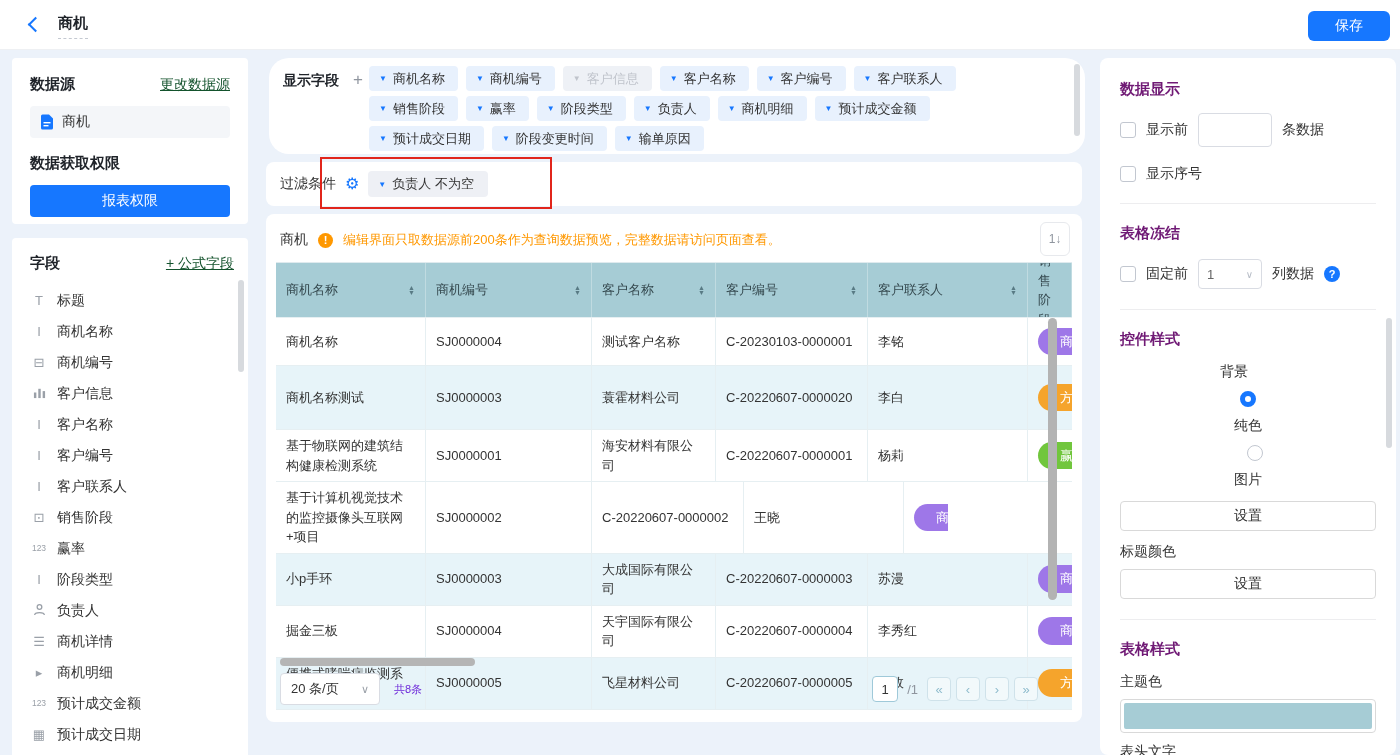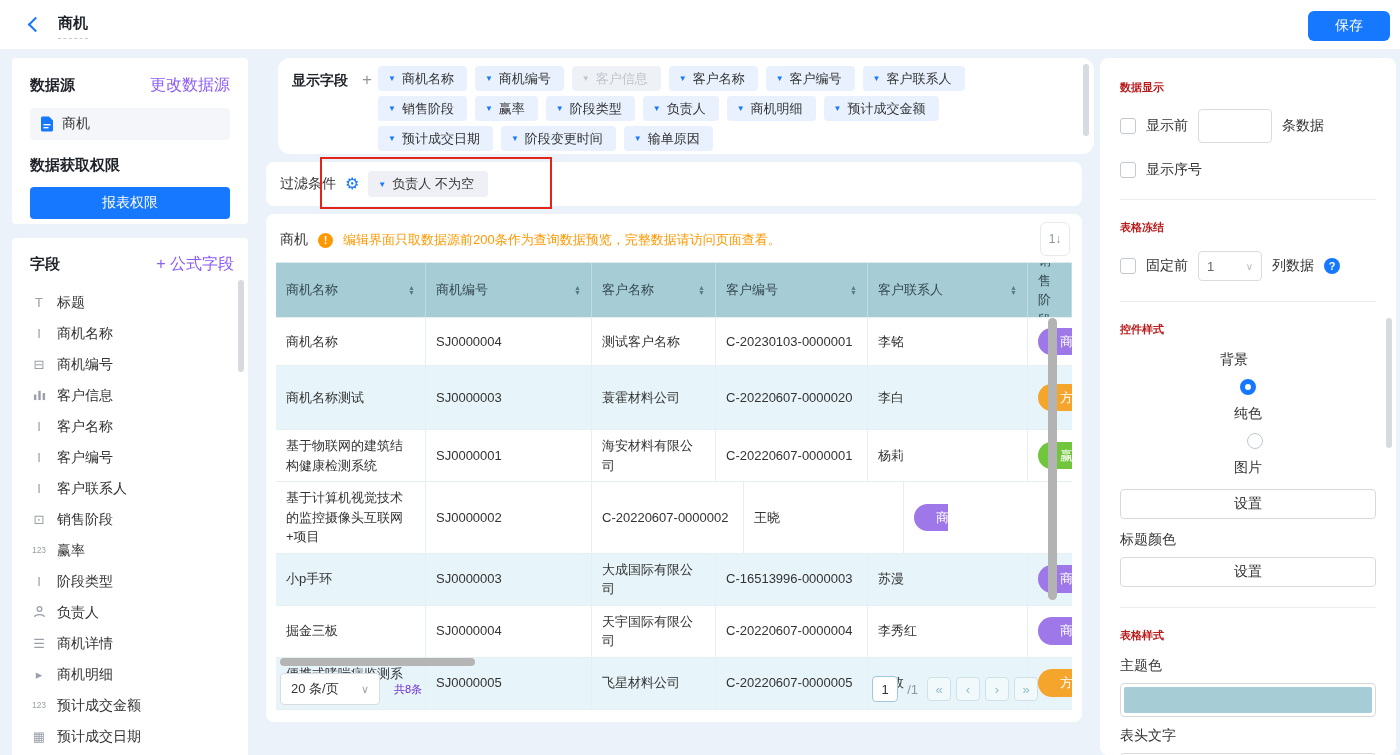--- a/index.html
+++ b/index.html
@@ -11,34 +11,34 @@
   .back { position:absolute; left:30px; top:19px; width:11px; height:11px; border-left:2.5px solid #1677ff; border-bottom:2.5px solid #1677ff; transform:rotate(45deg); cursor:pointer; }
   .page-title { position:absolute; left:58px; top:14px; font-size:15px; font-weight:700; color:#1f2329; padding-bottom:5px; border-bottom:1px dashed #c4c9d1; }
   .save-btn { position:absolute; right:10px; top:11px; width:82px; height:30px; background:#1677ff; color:#fff; border:none; border-radius:6px; font-size:14px; cursor:pointer; font-family:inherit; }
 
   .card { position:absolute; background:#fff; border-radius:4px; }
 
   
   .card-ds { left:12px; top:58px; width:236px; height:166px; padding:17px 18px; }
   .row-between { display:flex; justify-content:space-between; align-items:center; }
   .sec-title { font-size:15px; font-weight:700; color:#1f2329; }
-  .blue-link { font-size:16px; color:#8b5cf6; cursor:pointer; }
+  .blue-link { font-size:14px; color:#14532d; cursor:pointer;text-decoration:underline; }
   .ds-box { margin-top:12px; height:32px; background:#f4f6f9; border-radius:4px; display:flex; align-items:center; gap:8px; padding:0 10px; font-size:14px; }
   .perm-btn { margin-top:12px; width:100%; height:32px; background:#1677ff; color:#fff; border:none; border-radius:4px; font-size:14px; cursor:pointer; font-family:inherit; }
 
   .card-fields { left:12px; top:238px; width:236px; height:522px; padding:16px 14px 8px 18px; overflow:hidden; }
   .field-list { margin-top:12px; }
   .field-item { display:flex; align-items:center; gap:9px; height:31px; font-size:14px; color:#333; cursor:pointer; }
   .ficon { width:18px; text-align:center; color:#9aa0a8; font-size:13px; flex:none; line-height:1; }
   .ficon.num { font-size:8.5px; letter-spacing:0; }
   .scroll-thumb { position:absolute; background:#d7dade; border-radius:4px; }
 
   
   .mid { position:absolute; left:258px; top:58px; width:832px; height:697px; }
-  .panel-df { position:absolute; left:20px; top:0; width:816px; height:96px; background:#fff; border-radius:12px; }
+  .panel-df { position:absolute; left:11px; top:0; width:816px; height:96px; background:#fff; border-radius:20px; }
   .df-label { position:absolute; left:14px; top:14px; font-size:14px; font-weight:600; color:#1f2329; }
   .df-plus { position:absolute; left:84px; top:12px; font-size:17px; color:#8f959e; cursor:pointer; }
   .df-rows { position:absolute; left:100px; top:8px; width:700px; }
   .df-row { display:flex; gap:8px; margin-bottom:5px; }
   .tag { height:25px; display:inline-flex; align-items:center; gap:6px; padding:0 13px 0 10px; background:#e8f1fd; border-radius:4px; font-size:13px; color:#333; cursor:pointer; white-space:nowrap; }
   .tag .caret { font-size:8px; color:#1677ff; }
   .tag.disabled { background:#eef1f6; color:#c0c4cc; cursor:default; }
   .tag.disabled .caret { color:#c0c4cc; }
 
   .panel-filter { position:absolute; left:8px; top:104px; width:816px; height:44px; background:#fff; border-radius:8px; display:flex; align-items:center; gap:9px; padding:0 14px; }
@@ -66,21 +66,21 @@
   .psize { width:100px; height:32px; border:1px solid #d9dce3; border-radius:4px; display:flex; align-items:center; justify-content:space-between; padding:0 10px; font-size:13px; color:#333; cursor:pointer; background:#fff; }
   .psize .chev { color:#9aa0a8; font-size:11px; }
   .ptotal { margin-left:14px; font-size:11px; color:#6d28d9; }
   .pager { margin-left:auto; margin-right:30px; display:flex; align-items:center; gap:5px; }
   .pnum { width:26px; height:26px; border:1px solid #9fc9d9; border-radius:4px; background:#fff; display:flex; align-items:center; justify-content:center; font-size:13px; color:#333; }
   .pslash { font-size:13px; color:#8f959e; margin:0 4px; }
   .pbtn { width:24px; height:24px; border:1px solid #cfe2ea; border-radius:4px; background:#f2f9fb; color:#8fbccd; font-size:13px; display:flex; align-items:center; justify-content:center; cursor:pointer; }
 
   
   .right { position:absolute; left:1100px; top:58px; width:296px; height:697px; background:#fff; border-radius:8px; padding:22px 20px; overflow:hidden; }
-  .r-h { font-size:11px; font-weight:700; color:#b91c1c; }
+  .r-h { font-size:15px; font-weight:700; color:#701a75; }
   .r-row { display:flex; align-items:center; gap:10px; font-size:14px; color:#333; }
   .cbx { width:16px; height:16px; border:1px solid #c2c7d0; border-radius:3px; background:#fff; flex:none; cursor:pointer; }
   .tinput { width:74px; height:34px; border:1px solid #d9dce3; border-radius:4px; background:#fff; }
   .mini-select { width:64px; height:30px; border:1px solid #d9dce3; border-radius:4px; background:#fff; display:flex; align-items:center; justify-content:space-between; padding:0 8px; font-size:13px; color:#666; cursor:pointer; }
   .mini-select .chev { color:#b6bcc6; font-size:10px; }
   .q-ic { width:16px; height:16px; border-radius:50%; background:#1677ff; color:#fff; font-size:11px; font-weight:700; display:inline-flex; align-items:center; justify-content:center; cursor:pointer; }
   .divider { border-top:1px solid #ededef; margin:20px 0; }
   .radio { width:16px; height:16px; border-radius:50%; background:#fff; border:1px solid #c2c7d0; flex:none; cursor:pointer; }
   .radio.on { border:5px solid #1677ff; }
   .set-btn { width:100%; height:30px; border:1px solid #d9d9d9; border-radius:4px; background:#fff; font-size:14px; color:#333; cursor:pointer; font-family:inherit; }
@@ -365,21 +365,21 @@
           <div class="tcell" style="width: 152px; flex: 0 0 auto;">C-20220607-0000002</div>
           <div class="tcell" style="width: 160px; flex: 0 0 auto;">王晓</div>
           <div class="tcell" style="width: 44px; flex: 0 0 auto; border-right: none;">
             <span class="badge" style="background: rgb(158, 119, 232);">商务</span>
           </div>
         </div>
         <div class="trow alt" style="min-height: 46px;">
           <div class="tcell" style="width: 150px; flex: 0 0 auto;">小p手环</div>
           <div class="tcell" style="width: 166px; flex: 0 0 auto;">SJ0000003</div>
           <div class="tcell" style="width: 124px; flex: 0 0 auto;">大成国际有限公司</div>
-          <div class="tcell" style="width: 152px; flex: 0 0 auto;">C-16513996-0000003</div>
+          <div class="tcell" style="width: 152px; flex: 0 0 auto;">C-20220607-0000003</div>
           <div class="tcell" style="width: 160px; flex: 0 0 auto;">苏漫</div>
           <div class="tcell" style="width: 44px; flex: 0 0 auto; border-right: none;">
             <span class="badge" style="background: rgb(158, 119, 232);">商务</span>
           </div>
         </div>
         <div class="trow" style="min-height: 46px;">
           <div class="tcell" style="width: 150px; flex: 0 0 auto;">掘金三板</div>
           <div class="tcell" style="width: 166px; flex: 0 0 auto;">SJ0000004</div>
           <div class="tcell" style="width: 124px; flex: 0 0 auto;">天宇国际有限公司</div>
           <div class="tcell" style="width: 152px; flex: 0 0 auto;">C-20220607-0000004</div>

